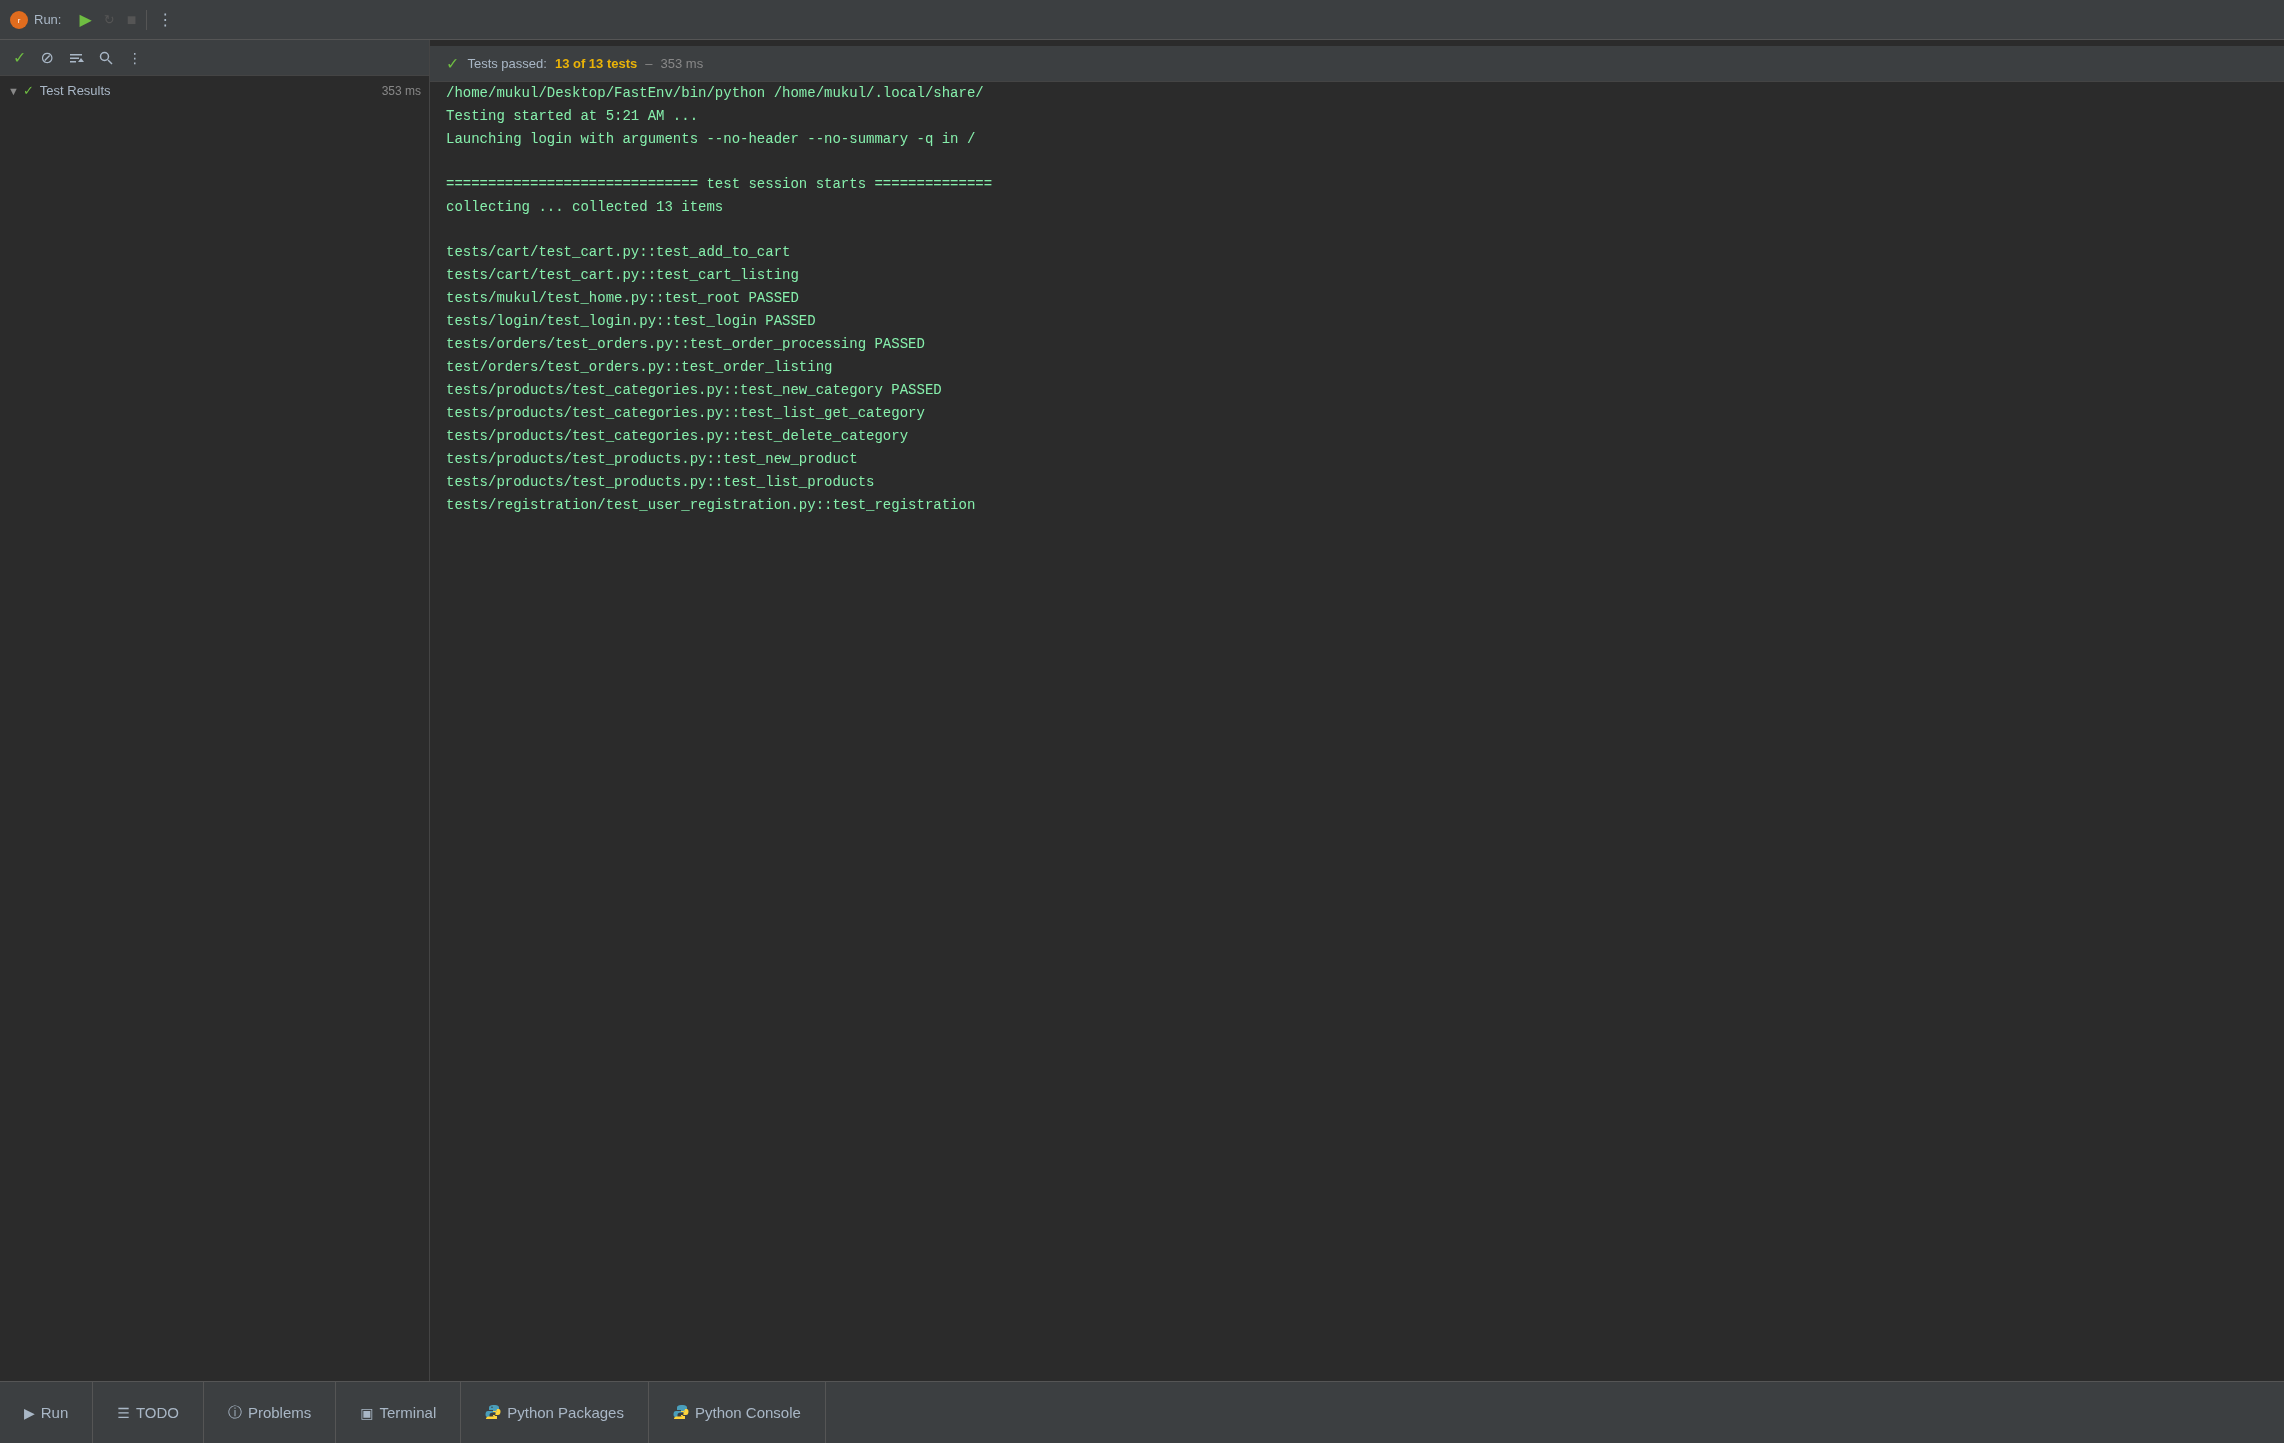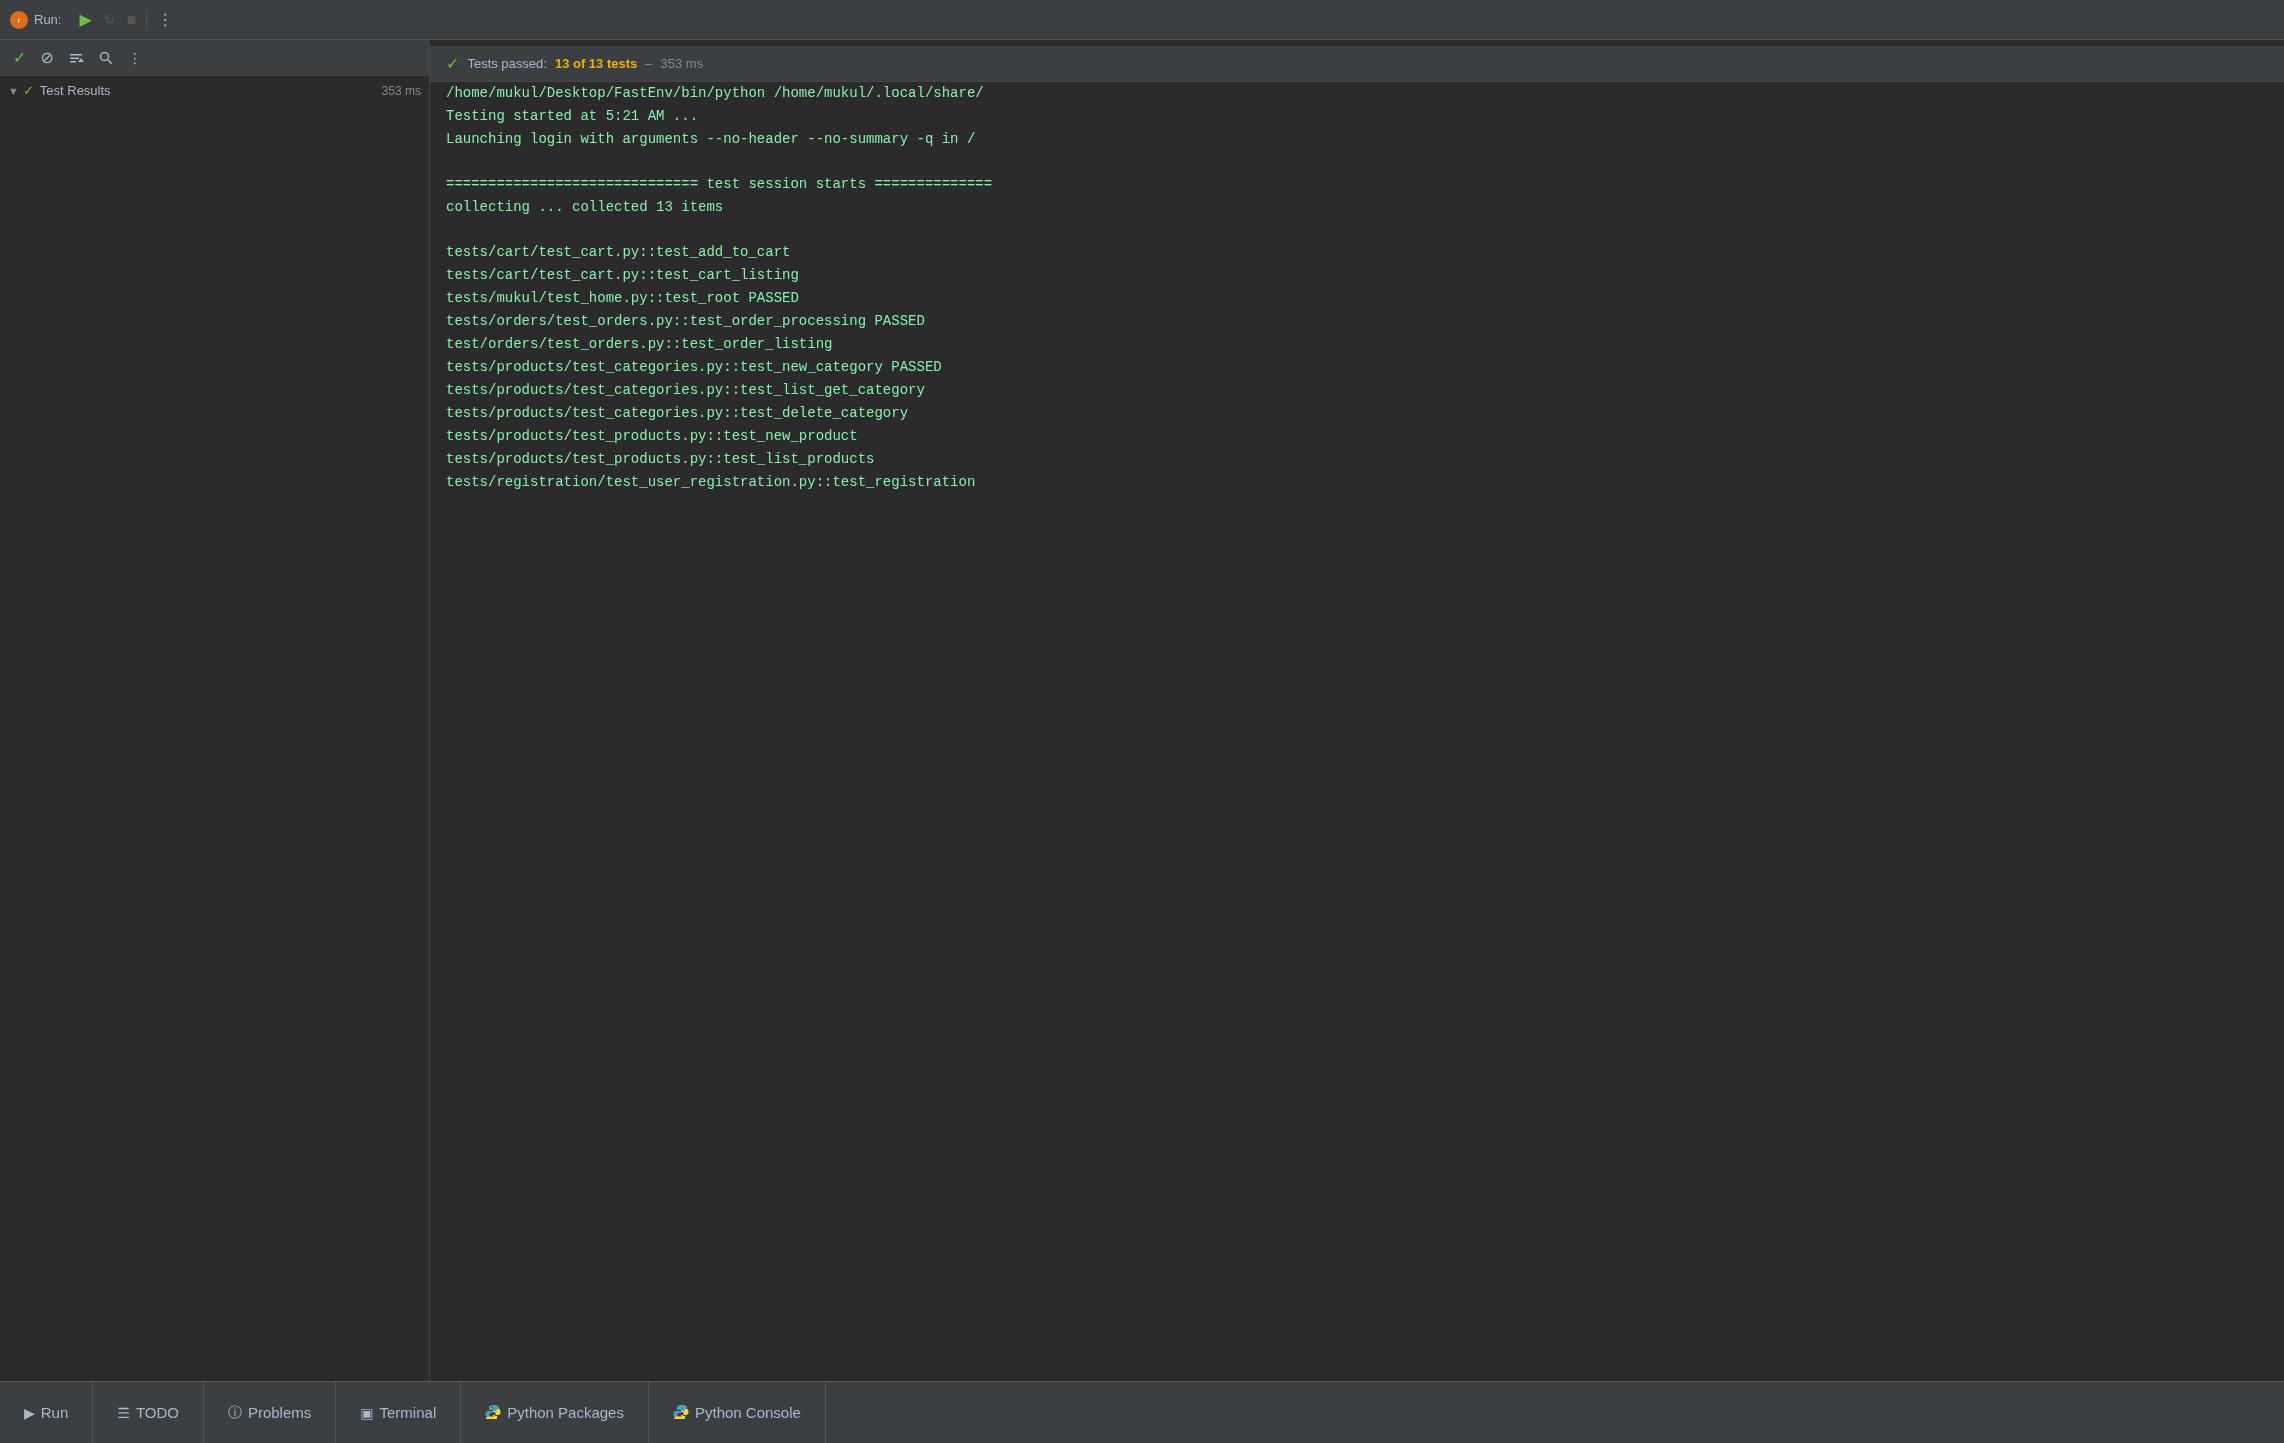--- a/index.html
+++ b/index.html
@@ -298,20 +298,21 @@
     <div class="console-line">/home/mukul/Desktop/FastEnv/bin/python /home/mukul/.local/share/</div>
         <div class="console-line">Testing started at 5:21 AM ...</div>
         <div class="console-line">Launching login with arguments --no-header --no-summary -q in /</div>
         <div class="console-line empty"></div>
         <div class="console-line">============================== test session starts ==============</div>
         <div class="console-line">collecting ... collected 13 items</div>
         <div class="console-line empty"></div>
         <div class="console-line">tests/cart/test_cart.py::test_add_to_cart</div>
         <div class="console-line">tests/cart/test_cart.py::test_cart_listing</div>
         <div class="console-line">tests/mukul/test_home.py::test_root PASSED</div>
+        <div class="console-line">tests/login/test_login.py::test_login PASSED</div>
         <div class="console-line">tests/orders/test_orders.py::test_order_processing PASSED</div>
         <div class="console-line">test/orders/test_orders.py::test_order_listing</div>
         <div class="console-line">tests/products/test_categories.py::test_new_category PASSED</div>
         <div class="console-line">tests/products/test_categories.py::test_list_get_category</div>
         <div class="console-line">tests/products/test_categories.py::test_delete_category</div>
         <div class="console-line">tests/products/test_products.py::test_new_product</div>
         <div class="console-line">tests/products/test_products.py::test_list_products</div>
         <div class="console-line">tests/registration/test_user_registration.py::test_registration</div>
       </div>
   </div>

